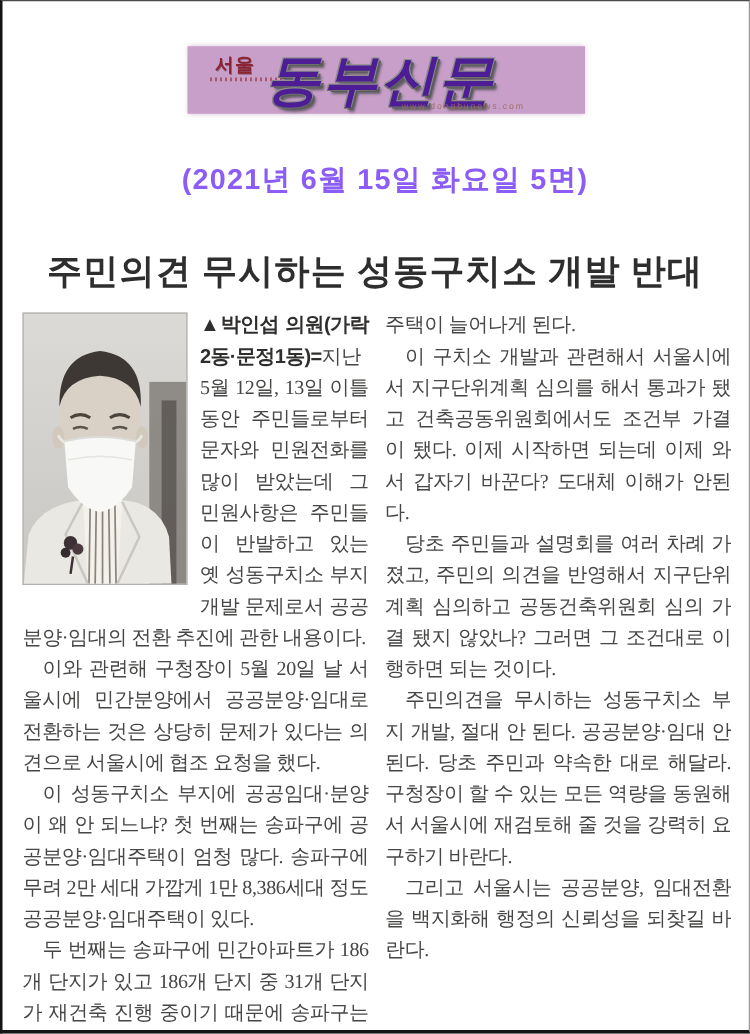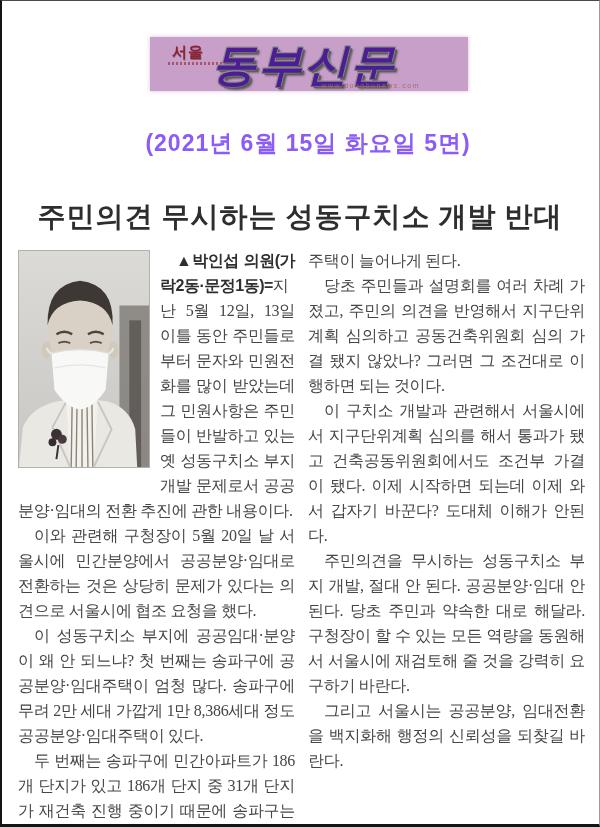--- a/index.html
+++ b/index.html
@@ -70,21 +70,21 @@
   .col{
     width:277px;
     font-size:16px;line-height:25px;color:#474645;
     text-align:justify;word-break:break-all;
     letter-spacing:-0.3px;
   }
   .col p{margin:0;}
   .col p.indent{text-indent:1em;}
   .lead{
     font-family:"Liberation Sans", sans-serif;
-    font-weight:700;color:#2f2e2d;letter-spacing:-0.5px;margin-left:16px;
+    font-weight:700;color:#2f2e2d;letter-spacing:-0.5px;
   }
   
   .photo{
     float:left;width:132px;height:218px;
     margin:2px 10px 6px 0;
     border:1px solid #b2b0ac;
     box-sizing:border-box;
     background:#d6d4d0;
   }
   .photo svg{display:block;width:100%;height:100%;}
@@ -155,19 +155,19 @@
       </svg>
     </div>
     <p><span class="lead">▲박인섭 의원(가락2동·문정1동)=</span><span>지난 5월 12일, 13일 이틀 동안 주민들로부터 문자와 민원전화를 많이 받았는데 그 민원사항은 주민들이 반발하고 있는 옛 성동구치소 부지 개발 문제로서 공공분양·임대의 전환 추진에 관한 내용이다.</span></p>
     <p class="indent">이와 관련해 구청장이 5월 20일 날 서울시에 민간분양에서 공공분양·임대로 전환하는 것은 상당히 문제가 있다는 의견으로 서울시에 협조 요청을 했다.</p>
     <p class="indent">이 성동구치소 부지에 공공임대·분양이 왜 안 되느냐? 첫 번째는 송파구에 공공분양·임대주택이 엄청 많다. 송파구에 무려 2만 세대 가깝게 1만 8,386세대 정도 공공분양·임대주택이 있다.</p>
     <p class="indent">두 번째는 송파구에 민간아파트가 186개 단지가 있고 186개 단지 중 31개 단지가 재건축 진행 중이기 때문에 송파구는 앞으로 가만히 있어도 매년마다 공공임대와 임대</p>
   </div>
 
   <div class="col">
     <p>주택이 늘어나게 된다.</p>
+    <p class="indent">이 구치소 개발과 관련해서 서울시에서 지구단위계획 심의를 해서 통과가 됐고 건축공동위원회에서도 조건부 가결이 됐다. 이제 시작하면 되는데 이제 와서 갑자기 바꾼다? 도대체 이해가 안된다.</p>
     <p class="indent">당초 주민들과 설명회를 여러 차례 가졌고, 주민의 의견을 반영해서 지구단위계획 심의하고 공동건축위원회 심의 가결 됐지 않았나? 그러면 그 조건대로 이행하면 되는 것이다.</p>
-    <p class="indent">이 구치소 개발과 관련해서 서울시에서 지구단위계획 심의를 해서 통과가 됐고 건축공동위원회에서도 조건부 가결이 됐다. 이제 시작하면 되는데 이제 와서 갑자기 바꾼다? 도대체 이해가 안된다.</p>
     <p class="indent">주민의견을 무시하는 성동구치소 부지 개발, 절대 안 된다. 공공분양·임대 안 된다. 당초 주민과 약속한 대로 해달라. 구청장이 할 수 있는 모든 역량을 동원해서 서울시에 재검토해 줄 것을 강력히 요구하기 바란다.</p>
     <p class="indent">그리고 서울시는 공공분양, 임대전환을 백지화해 행정의 신뢰성을 되찾길 바란다.</p>
   </div>
 
 </div>
 
 </body></html>

